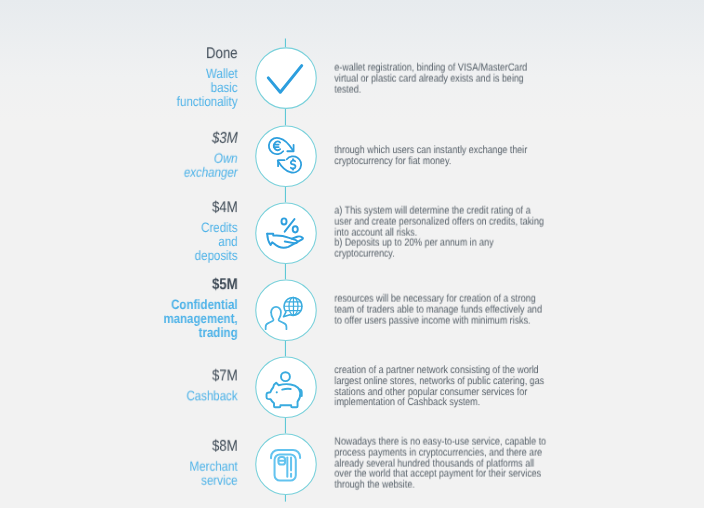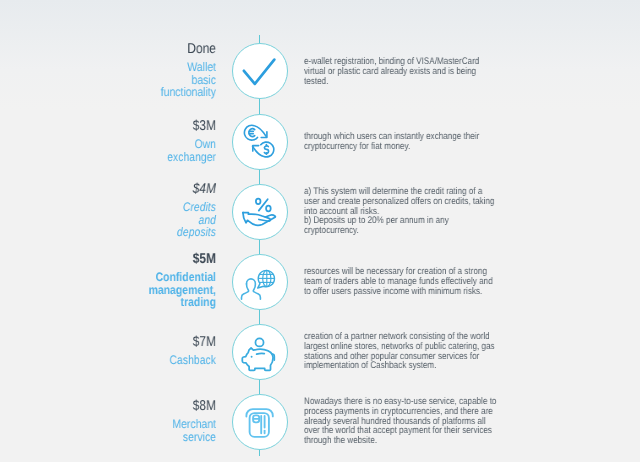--- a/index.html
+++ b/index.html
@@ -69,21 +69,21 @@
     </div>
     <div class="icon-circle">
       <span class="icon"><svg width="56" height="56" viewBox="0 0 56 56">
             <path d="M11.9 27.8 L22.8 40.9 L42.3 16.6" fill="none" stroke="#2c9ede" stroke-width="2.7" stroke-linecap="round" stroke-linejoin="round"></path>
           </svg></span>
     </div>
     <div class="description" style="top: -14.5px;">e-wallet registration, binding of VISA/MasterCard virtual or plastic card already exists and is being tested.</div>
   </div>
 
   <div class="milestone" style="top:141.5px;">
-    <div class="label" style="top: -21px;">
+    <div class="label" style="top: -21px; font-style: italic;">
       <span class="amount">$3M</span>
       <span class="title"><span>Own</span><br><span>exchanger</span></span>
     </div>
     <div class="icon-circle">
       <span class="icon"><svg width="56" height="56" viewBox="0 0 56 56">
             <g fill="none" stroke="#2e9fde" stroke-width="1.62" stroke-linecap="round" stroke-linejoin="round">
               <path d="M25.47 24.46 A7.4 7.4 0 1 1 22.33 12.75 C26.8 13.6 29.8 16.6 34.3 23.6"></path>
               <polyline points="34.9,18.7 34.9,24.5 29.2,24.5"></polyline>
               <path d="M28.73 31.74 A7.4 7.4 0 1 1 31.87 43.45 C27.4 42.6 24.4 39.6 20.5 33.2"></path>
               <polyline points="20.8,38.1 20.8,32.6 26.7,32.6"></polyline>
@@ -93,21 +93,21 @@
               <path d="M36.3 33.6 A2.2 2.1 0 0 0 32.4 34.7 Q32.4 36.2 34.4 36.4 Q36.6 36.6 36.6 38.4 A2.3 2.2 0 0 1 32.4 39.5"></path>
               <path d="M34.4 31.6 L34.4 33.0"></path>
               <path d="M34.4 39.9 L34.4 41.3"></path>
             </g>
           </svg></span>
     </div>
     <div class="description" style="top: -10px;">through which users can instantly exchange their cryptocurrency for fiat money.</div>
   </div>
 
   <div class="milestone" style="top:211.5px;">
-    <div class="label" style="top: -27.5px; font-style: italic;">
+    <div class="label" style="top: -27.5px;">
       <span class="amount">$4M</span>
       <span class="title"><span>Credits</span><br><span>and</span><br><span>deposits</span></span>
     </div>
     <div class="icon-circle">
       <span class="icon"><svg width="56" height="56" viewBox="0 0 56 56">
             <g fill="none" stroke="#2e9fde" stroke-width="1.75" stroke-linecap="round" stroke-linejoin="round">
               <ellipse cx="26.2" cy="18.3" rx="2.3" ry="2.8"></ellipse>
               <ellipse cx="36.4" cy="25.5" rx="2.3" ry="2.8"></ellipse>
               <path d="M35.7 16.2 L26.8 27.6"></path>
               <path d="M10.9 29.5 L16.4 29.5 L16.4 31.2 Q24.0 30.6 30.2 33.0 L36.4 35.1 Q38.7 35.9 38.3 37.1 Q37.8 38.3 35.3 38.0 L26.9 36.5"></path>

